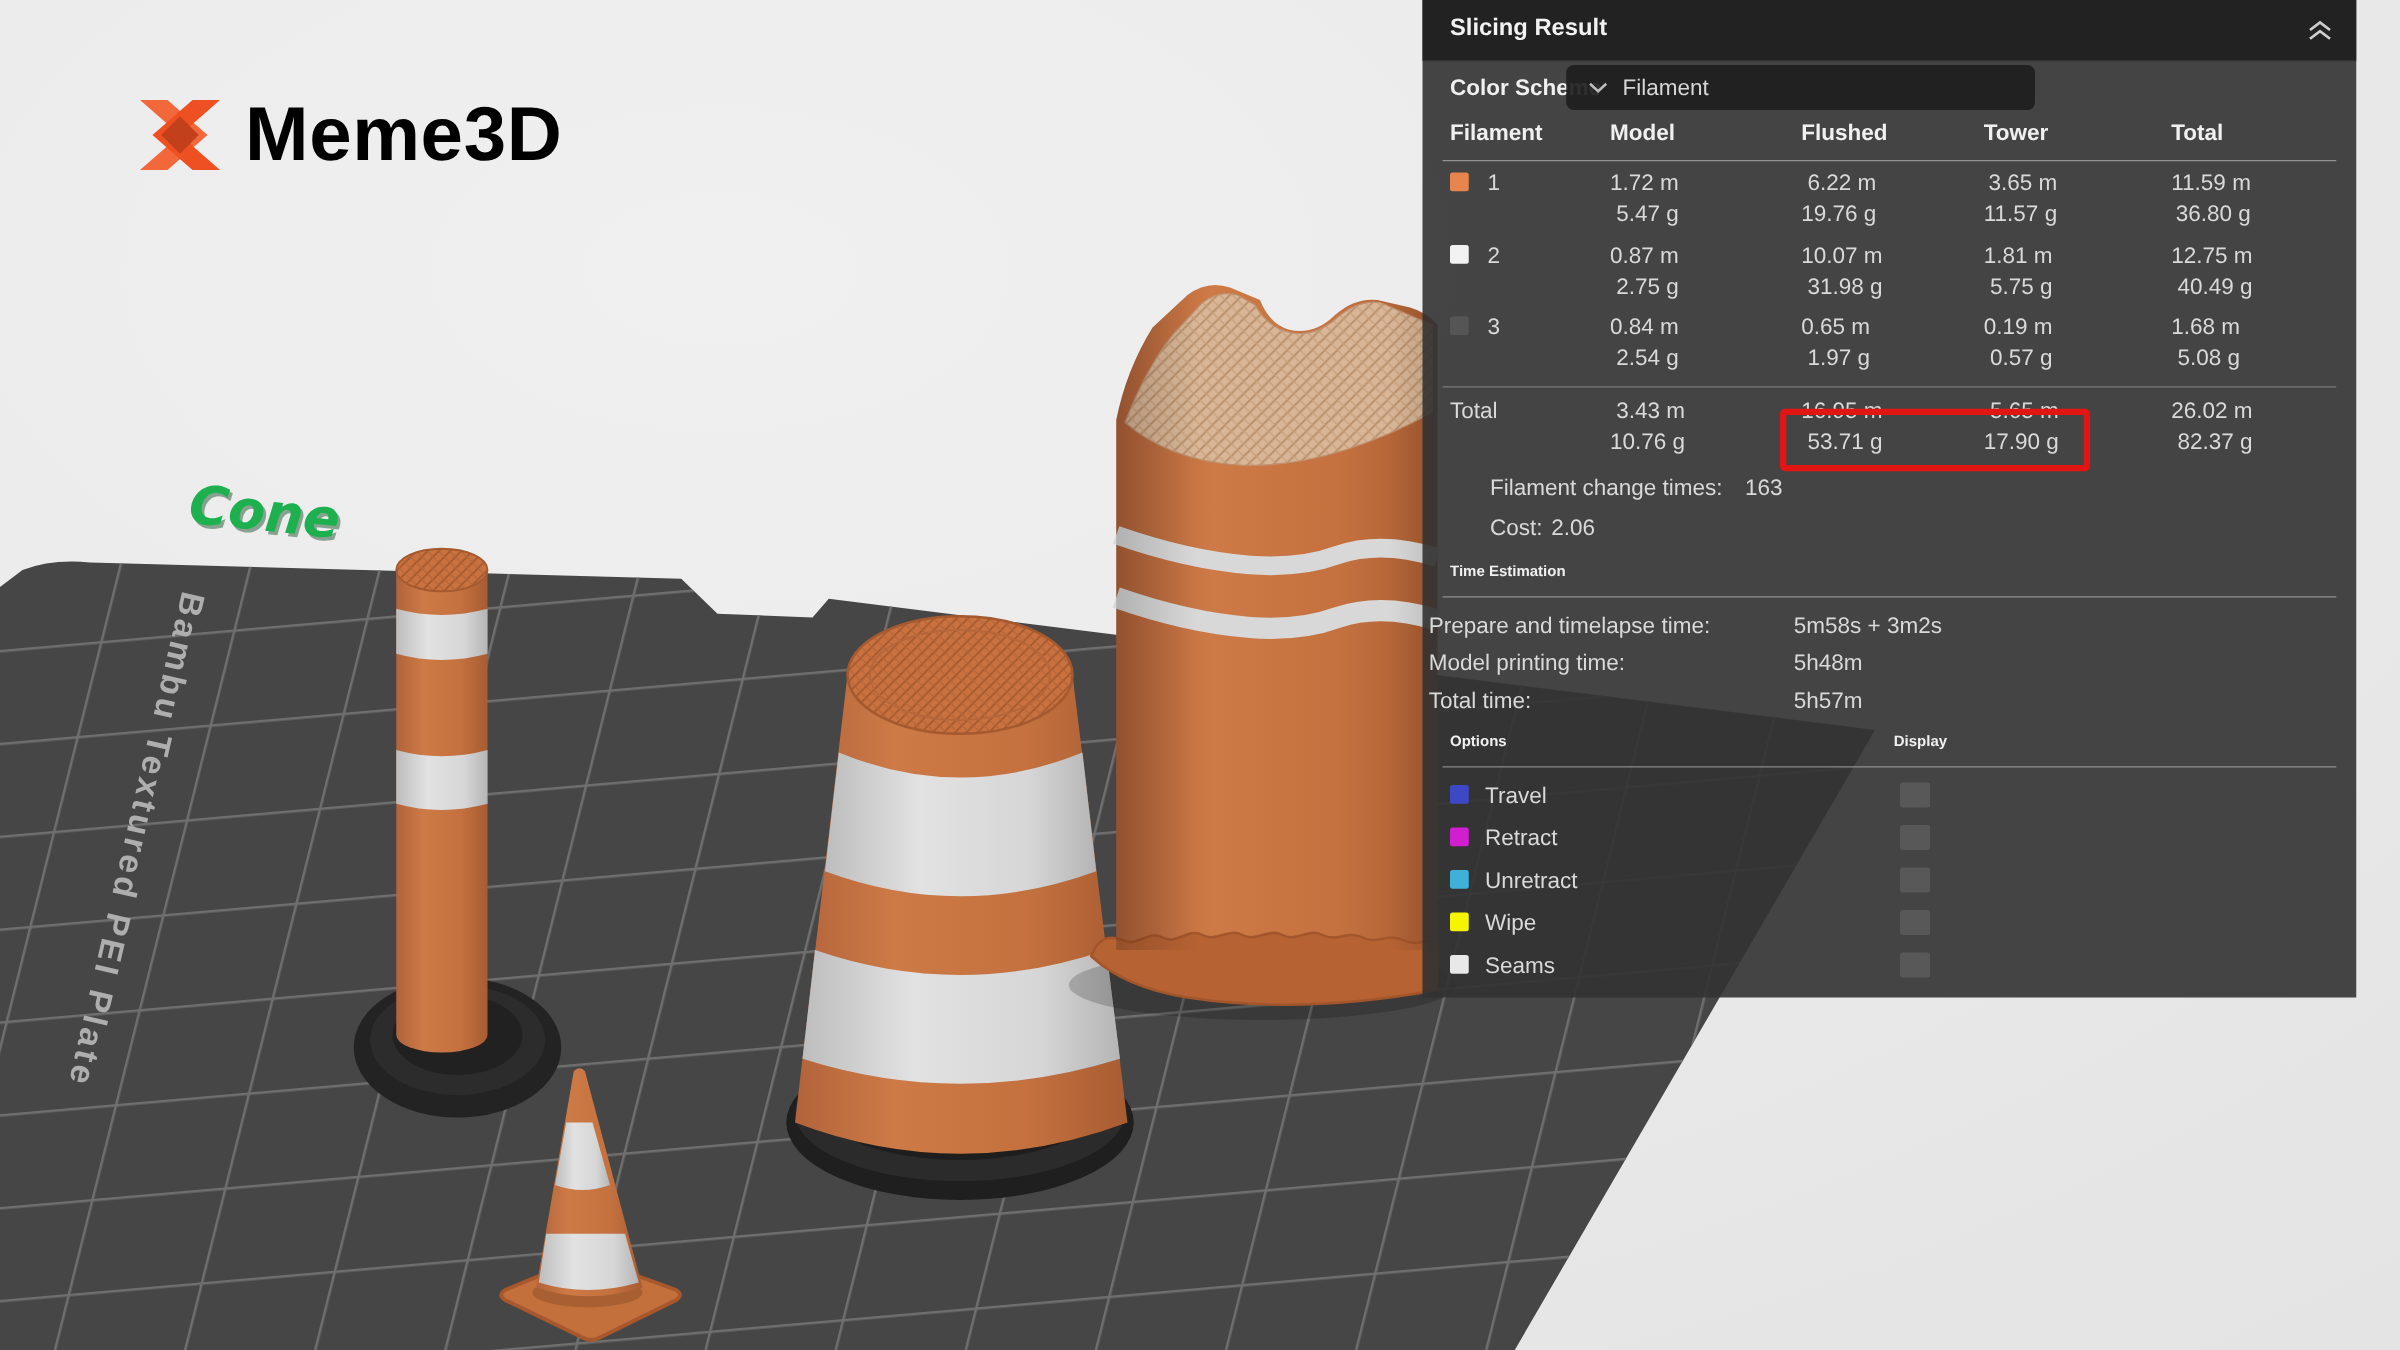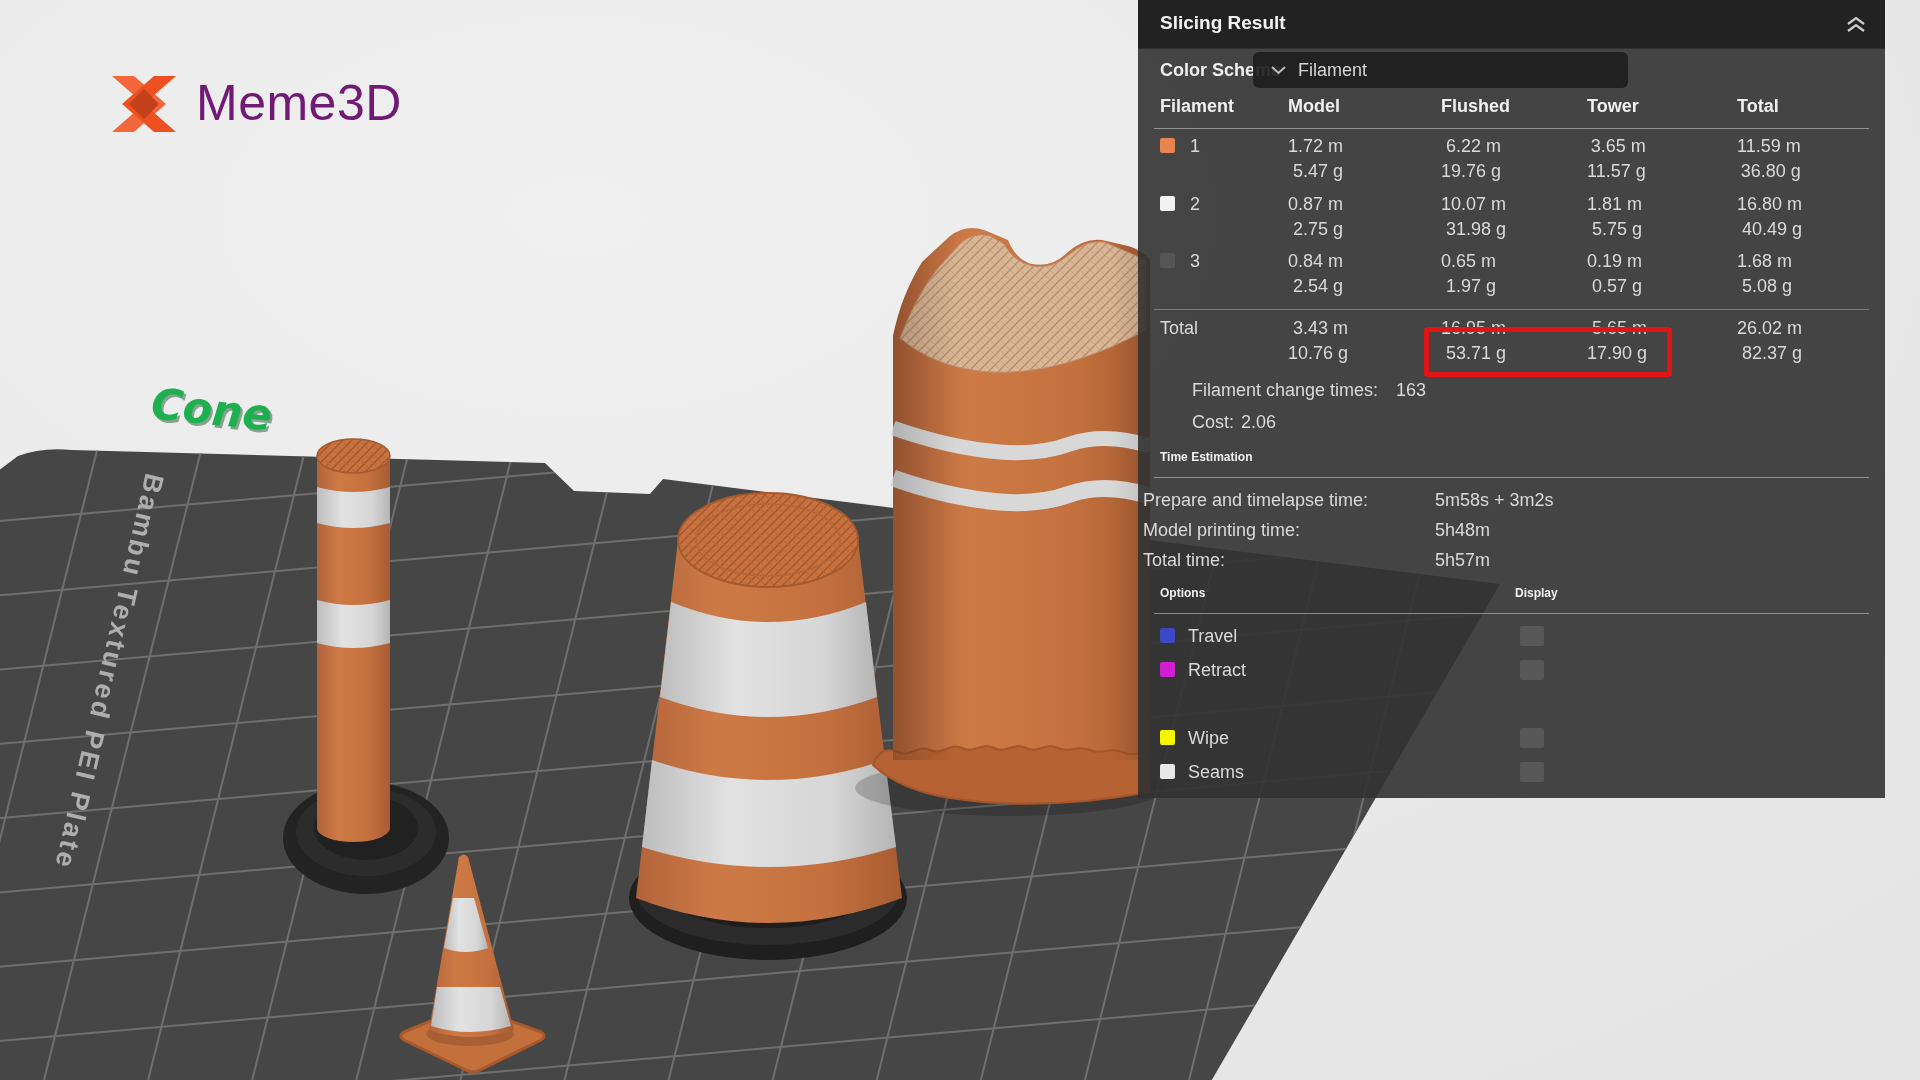--- a/index.html
+++ b/index.html
@@ -2,21 +2,21 @@
 <html><head>
 <meta charset="utf-8">
 <style>
   html,body{margin:0;padding:0;width:1920px;height:1080px;overflow:hidden;
     font-family:"Liberation Sans",sans-serif;background:#e9e9e9;}
   #app{position:relative;width:1920px;height:1080px;}
   #scene{position:absolute;left:0;top:0;}
 
   
   .brand{position:absolute;left:108px;top:72px;display:flex;align-items:center;gap:16px;}
-  .brand .word{font-size:50px;font-weight:normal;color:#701a75;letter-spacing:.5px;}
+  .brand .word{font-size:61px;font-weight:bold;color:#000000;letter-spacing:.5px;}
 
   
   .panel{position:absolute;left:1138px;top:0;width:747px;height:798px;
     background:rgba(50,50,50,.90);color:#d9d9d9;font-size:18px;}
   .p-titlebar{position:absolute;left:0;top:0;width:100%;height:48px;
     background:rgba(33,33,33,.96);border-bottom:1px solid rgba(255,255,255,.07);}
   .p-title{position:absolute;left:22px;top:12px;font-size:19px;font-weight:bold;color:#f2f2f2;}
   .collapse{position:absolute;right:18px;top:15px;cursor:pointer;}
   .hr{position:absolute;left:16px;right:16px;height:1px;background:rgba(210,210,210,.55);}
   .hr.soft{background:rgba(210,210,210,.38);}
@@ -217,21 +217,21 @@
         </span>
     <span class="cell c2">
           <i>10.07 m</i>
           <i>31.98 g</i>
         </span>
     <span class="cell c3">
           <i>1.81 m</i>
           <i>5.75 g</i>
         </span>
     <span class="cell c4">
-          <i>16.80 m</i>
+          <i>12.75 m</i>
           <i>40.49 g</i>
         </span>
   </div>
 
   <div class="trow" style="top:249px">
     <span class="swatch" style="background: rgb(85, 85, 85);"></span>
     <span class="fid">3</span>
     <span class="cell c1">
           <i>0.84 m</i>
           <i>2.54 g</i>
@@ -295,20 +295,25 @@
   <div class="opt-row" style="top:659px">
     <span class="opt-swatch" style="background: rgb(208, 30, 208);"></span>
     <span class="opt-label">Retract</span>
     <span class="opt-check"></span>
   </div>
   <div class="opt-row" style="top:625px">
     <span class="opt-swatch" style="background: rgb(61, 73, 196);"></span>
     <span class="opt-label">Travel</span>
     <span class="opt-check"></span>
   </div>
+  <div class="opt-row" style="top:693px">
+    <span class="opt-swatch" style="background: rgb(63, 177, 216);"></span>
+    <span class="opt-label">Unretract</span>
+    <span class="opt-check"></span>
+  </div>
   <div class="opt-row" style="top:727px">
     <span class="opt-swatch" style="background: rgb(245, 245, 0);"></span>
     <span class="opt-label">Wipe</span>
     <span class="opt-check"></span>
   </div>
   <div class="opt-row" style="top:761px">
     <span class="opt-swatch" style="background: rgb(232, 232, 232);"></span>
     <span class="opt-label">Seams</span>
     <span class="opt-check"></span>
   </div>

